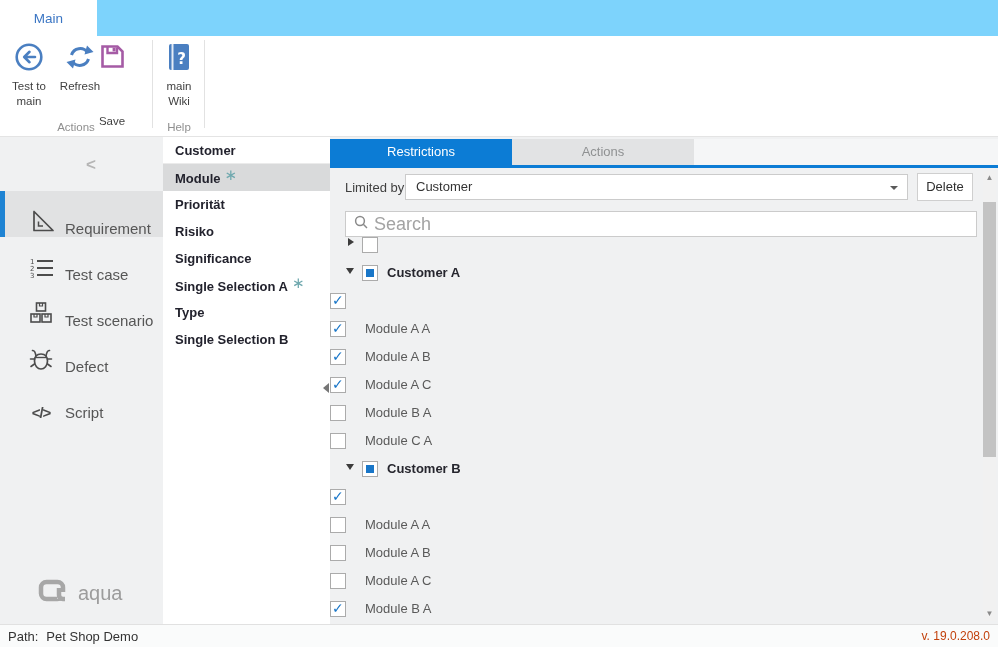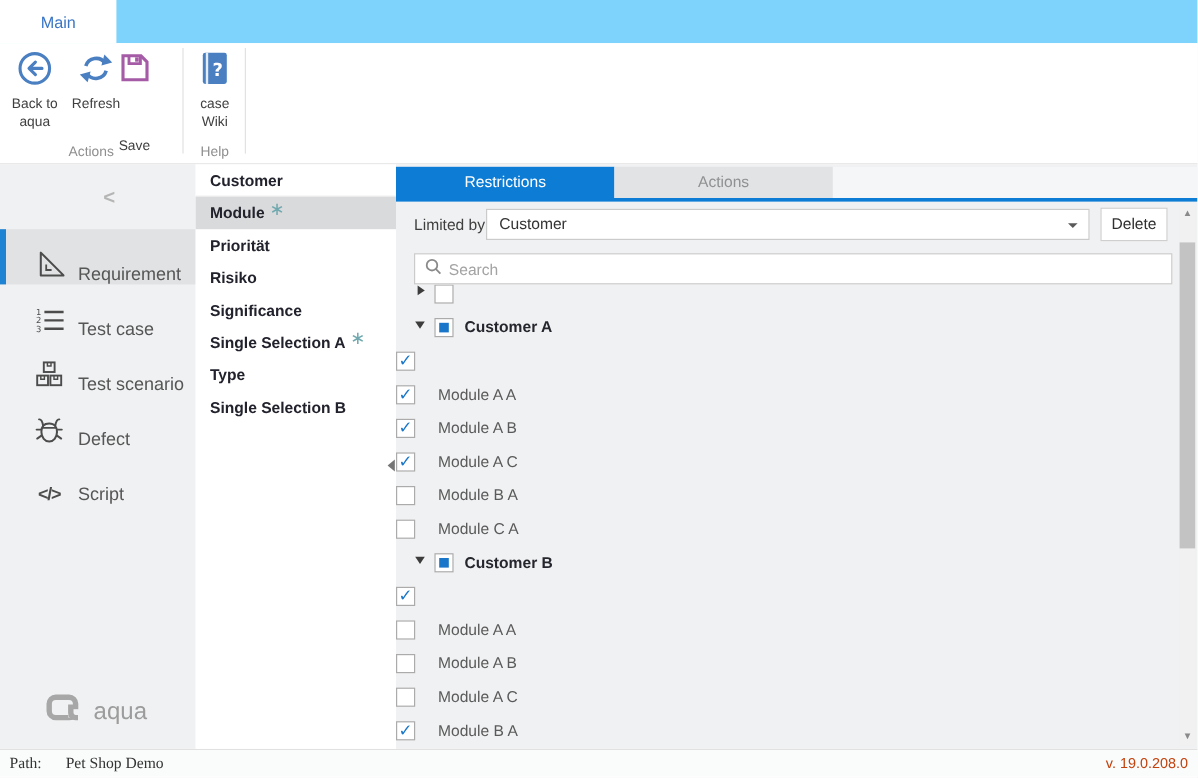--- a/index.html
+++ b/index.html
@@ -61,21 +61,21 @@
   .limited-label { position:absolute; left:15px; top:6px; font-size:13px; color:#3f3f3f; }
   .combo { position:absolute; left:75px; top:0; width:503px; height:26px; background:#fff; border:1px solid #cbcbcb;
            font-size:13px; color:#333; line-height:24px; padding-left:10px; cursor:default; }
   .combo-arrow { position:absolute; right:9px; top:11px; width:0; height:0;
                  border-left:4px solid transparent; border-right:4px solid transparent; border-top:4px solid #5a5a5a; }
   .delete-btn { position:absolute; left:587px; top:-1px; width:56px; height:28px; background:#fff; border:1px solid #cfcfcf;
                 font-size:13px; color:#2f2f2f; text-align:center; line-height:26px; cursor:default; }
 
   .search-box { position:absolute; top:74px; left:15px; width:632px; height:26px; background:#fff; border:1px solid #cbcbcb;
                 display:flex; align-items:center; padding:0 8px; gap:6px; }
-  .search-box input { border:none; outline:none; flex:1; font-size:13px; color:#333; background:transparent;
+  .search-box input { border:none; outline:none; flex:1; font-size:18px; color:#333; background:transparent;
                       font-family:"Liberation Sans","DejaVu Sans",sans-serif; }
   .search-box input::placeholder { color:#a3a3a3; }
 
   
   .tree { position:absolute; top:100px; left:0; right:20px; bottom:0; overflow:hidden; }
   .trow { height:28px; display:flex; align-items:flex-start; }
   .trow.lv1 { padding-left:16px; }
   .trow.lv2 { }
   .expander { width:11px; height:11px; flex:none; position:relative; }
   .expander.collapsed::after { content:""; position:absolute; left:2px; top:1px; width:0; height:0;
@@ -92,41 +92,41 @@
 
   
   .vscroll { position:absolute; right:2px; top:34px; width:13px; height:450px; background:#f1f1f1; }
   .vs-arrow { position:absolute; left:0; width:13px; height:14px; color:#8a8a8a; font-size:8px; text-align:center; line-height:14px; }
   .vs-up { top:0; } .vs-down { bottom:0; }
   .vs-thumb { position:absolute; left:0; top:31px; width:13px; height:255px; background:#c3c3c3; }
 
   
   .statusbar { height:23px; background:#fafbfb; border-top:1px solid #e1e1e1; display:flex; align-items:center;
                justify-content:space-between; padding:0 8px; }
-  .status-left { font-size:13px; color:#333; display:flex; gap:20px;font-family:Liberation Serif, serif; }
+  .status-left { font-size:13px; color:#333; display:flex; gap:8px; }
   .status-right { font-size:12px; color:#c2410c; }
 </style>
 </head>
 <body>
 
 <div id="app">
 
   <div class="tabstrip">
     <div class="main-tab">Main</div>
   </div>
 
   <div class="ribbon">
     <div class="rbtn rb-back">
       <span>
         <svg width="30" height="30" viewBox="0 0 30 30">
           <circle cx="15" cy="15" r="12.3" fill="none" stroke="#4a7fc1" stroke-width="2.6"></circle>
           <path d="M21 15 H11 M15.5 9.8 L10.2 15 L15.5 20.2" fill="none" stroke="#4a7fc1" stroke-width="2.6" stroke-linecap="round" stroke-linejoin="round"></path>
         </svg>
       </span>
-      <span class="lbl">Back to aqua</span>
+      <span class="lbl">Test to main</span>
     </div>
     <div class="rbtn rb-refresh">
       <span>
         <svg width="30" height="30" viewBox="0 0 30 30">
           <path d="M6.5 13 A9 9 0 0 1 22.5 10.5" fill="none" stroke="#4a7fc1" stroke-width="3"></path>
           <polygon points="22,3.5 28.5,10 19.5,12.5" fill="#4a7fc1"></polygon>
           <path d="M23.5 17 A9 9 0 0 1 7.5 19.5" fill="none" stroke="#4a7fc1" stroke-width="3"></path>
           <polygon points="8,26.5 1.5,20 10.5,17.5" fill="#4a7fc1"></polygon>
         </svg>
       </span>
@@ -143,21 +143,21 @@
       <span class="lbl">Save</span>
     </div>
     <div class="rbtn rb-wiki">
       <span>
         <svg width="28" height="30" viewBox="0 0 28 30">
           <rect x="4" y="2" width="20" height="26" rx="2" fill="#4a7fc1"></rect>
           <rect x="6.5" y="2" width="2" height="26" fill="#ffffff" opacity="0.85"></rect>
           <text x="16.5" y="21.5" text-anchor="middle" font-family="DejaVu Sans, sans-serif" font-size="15" font-weight="bold" fill="#ffffff">?</text>
         </svg>
       </span>
-      <span class="lbl">case Wiki</span>
+      <span class="lbl">main Wiki</span>
     </div>
     <div class="rsep rsep1"></div>
     <div class="rsep rsep2"></div>
     <div class="rgroup-label rg-actions">Actions</div>
     <div class="rgroup-label rg-help">Help</div>
   </div>
 
   <div class="content">
 
     <div class="sidebar">

